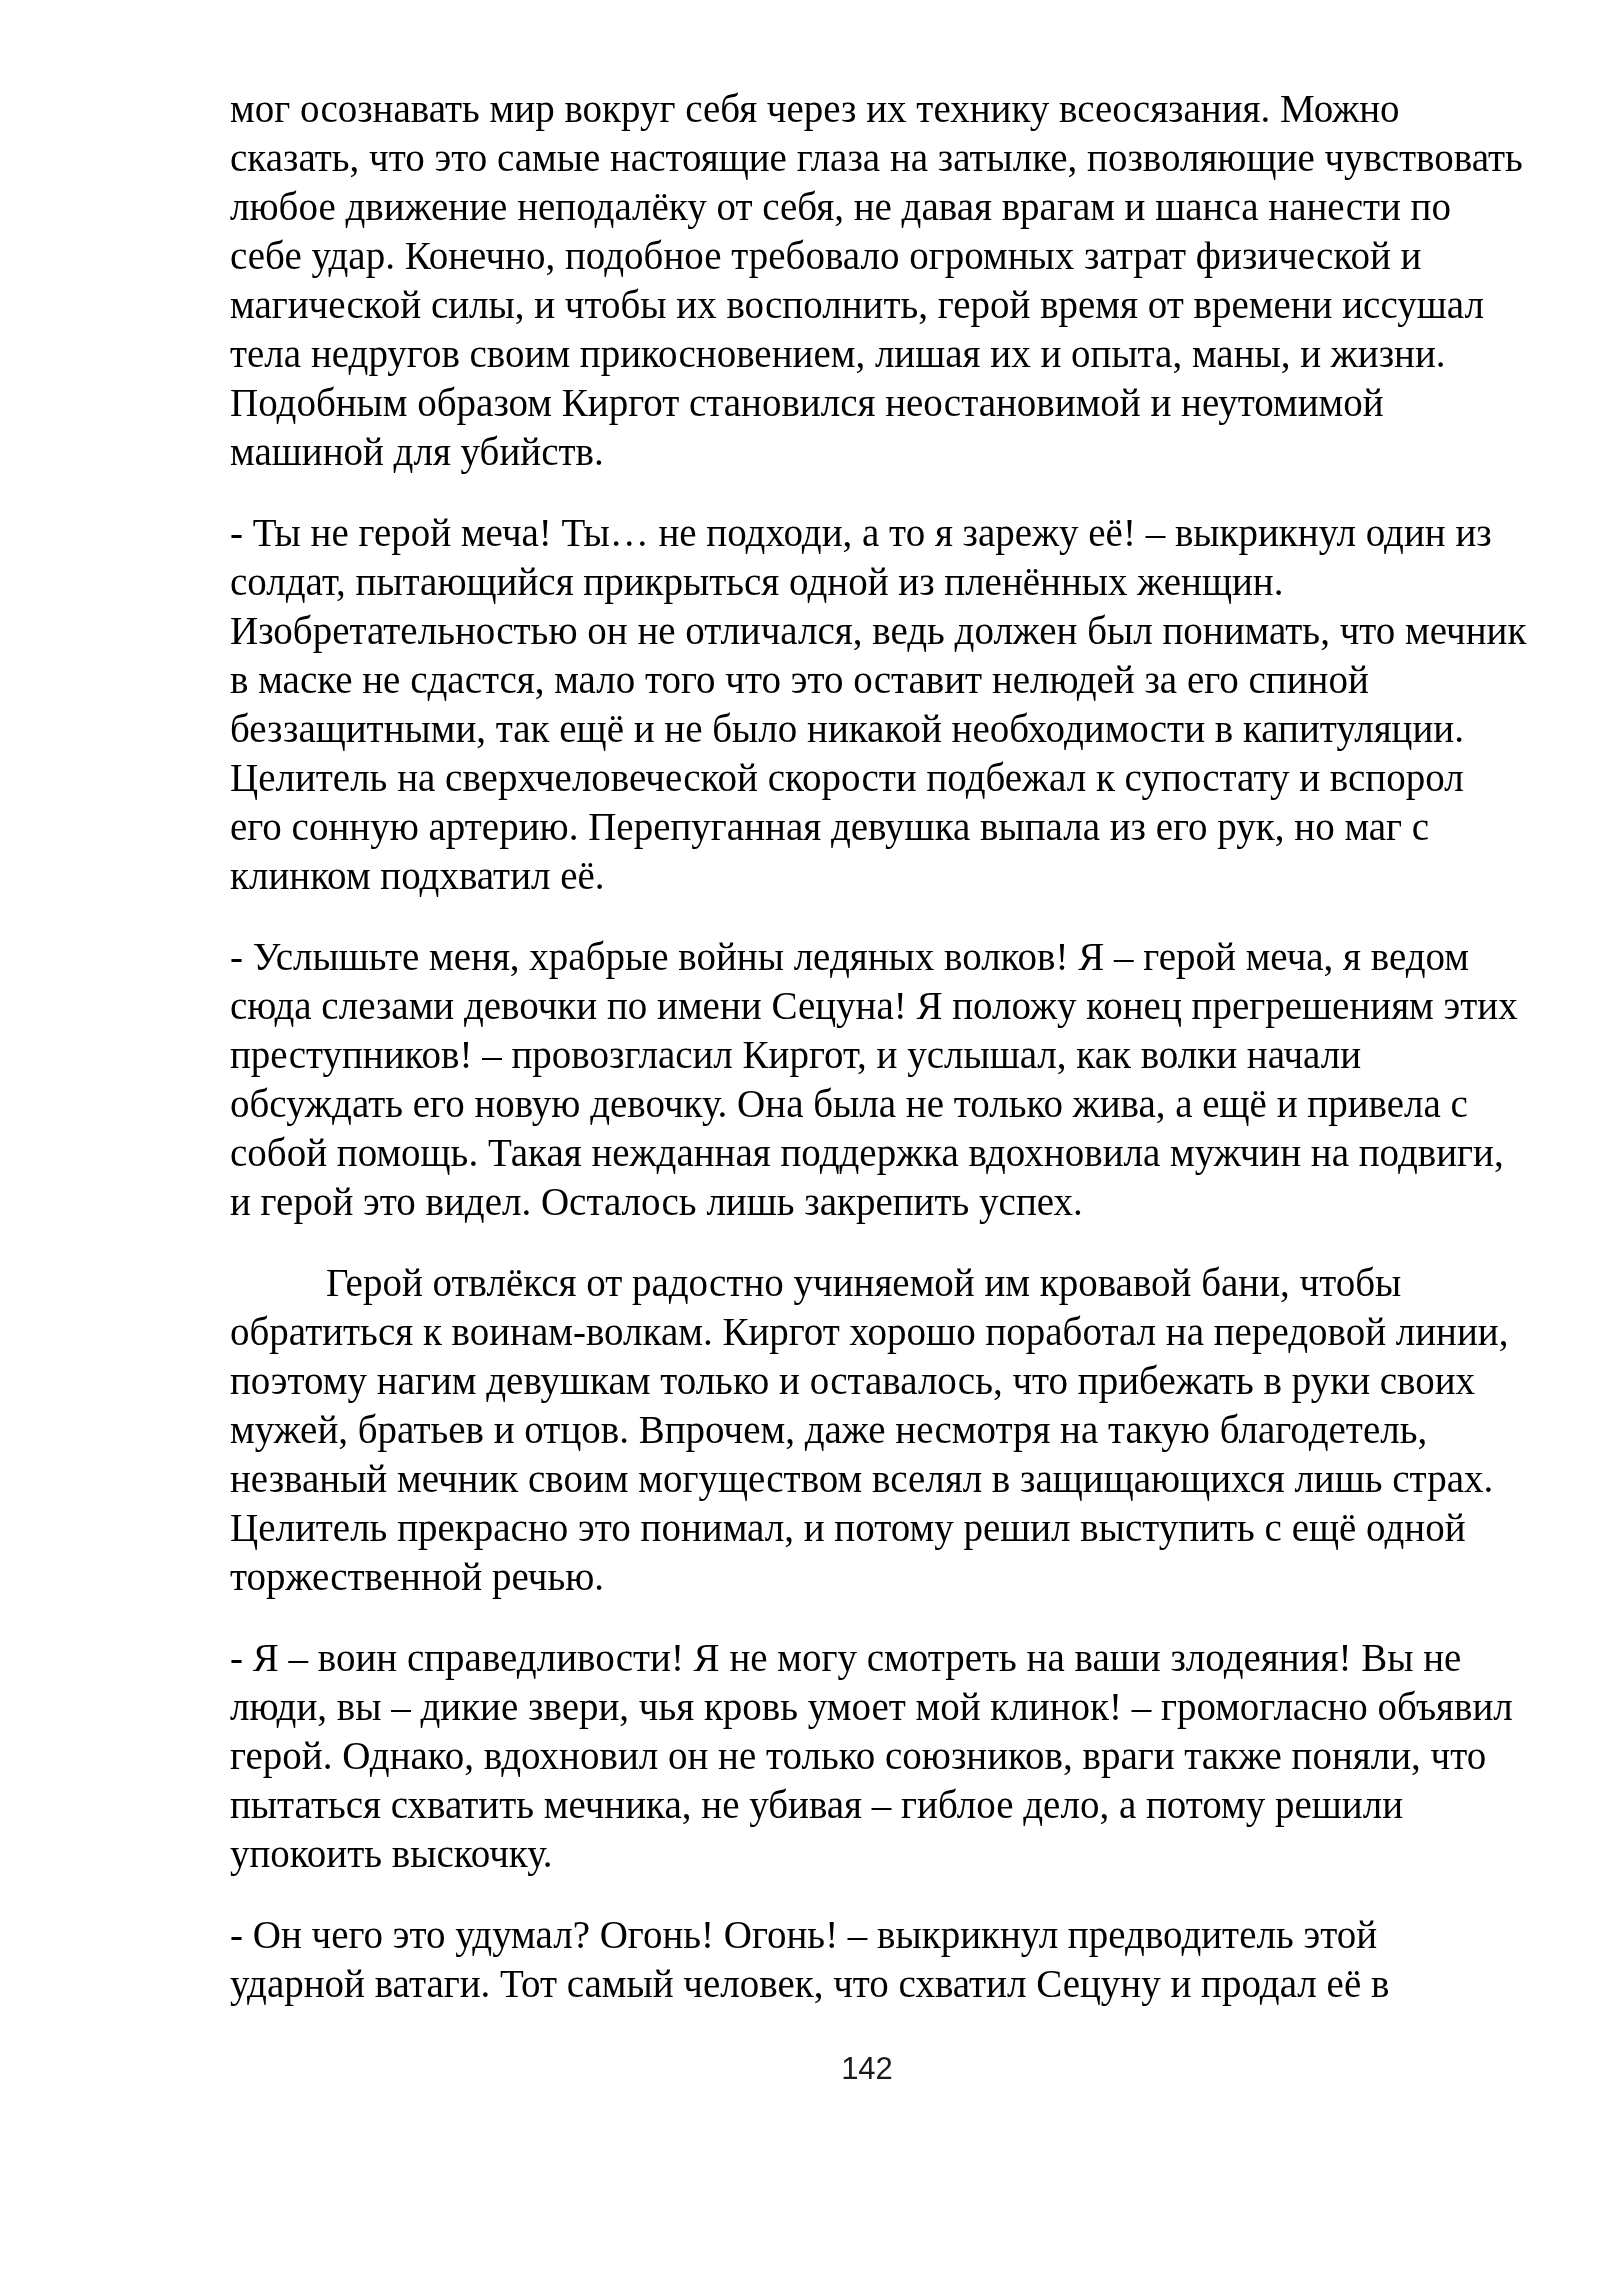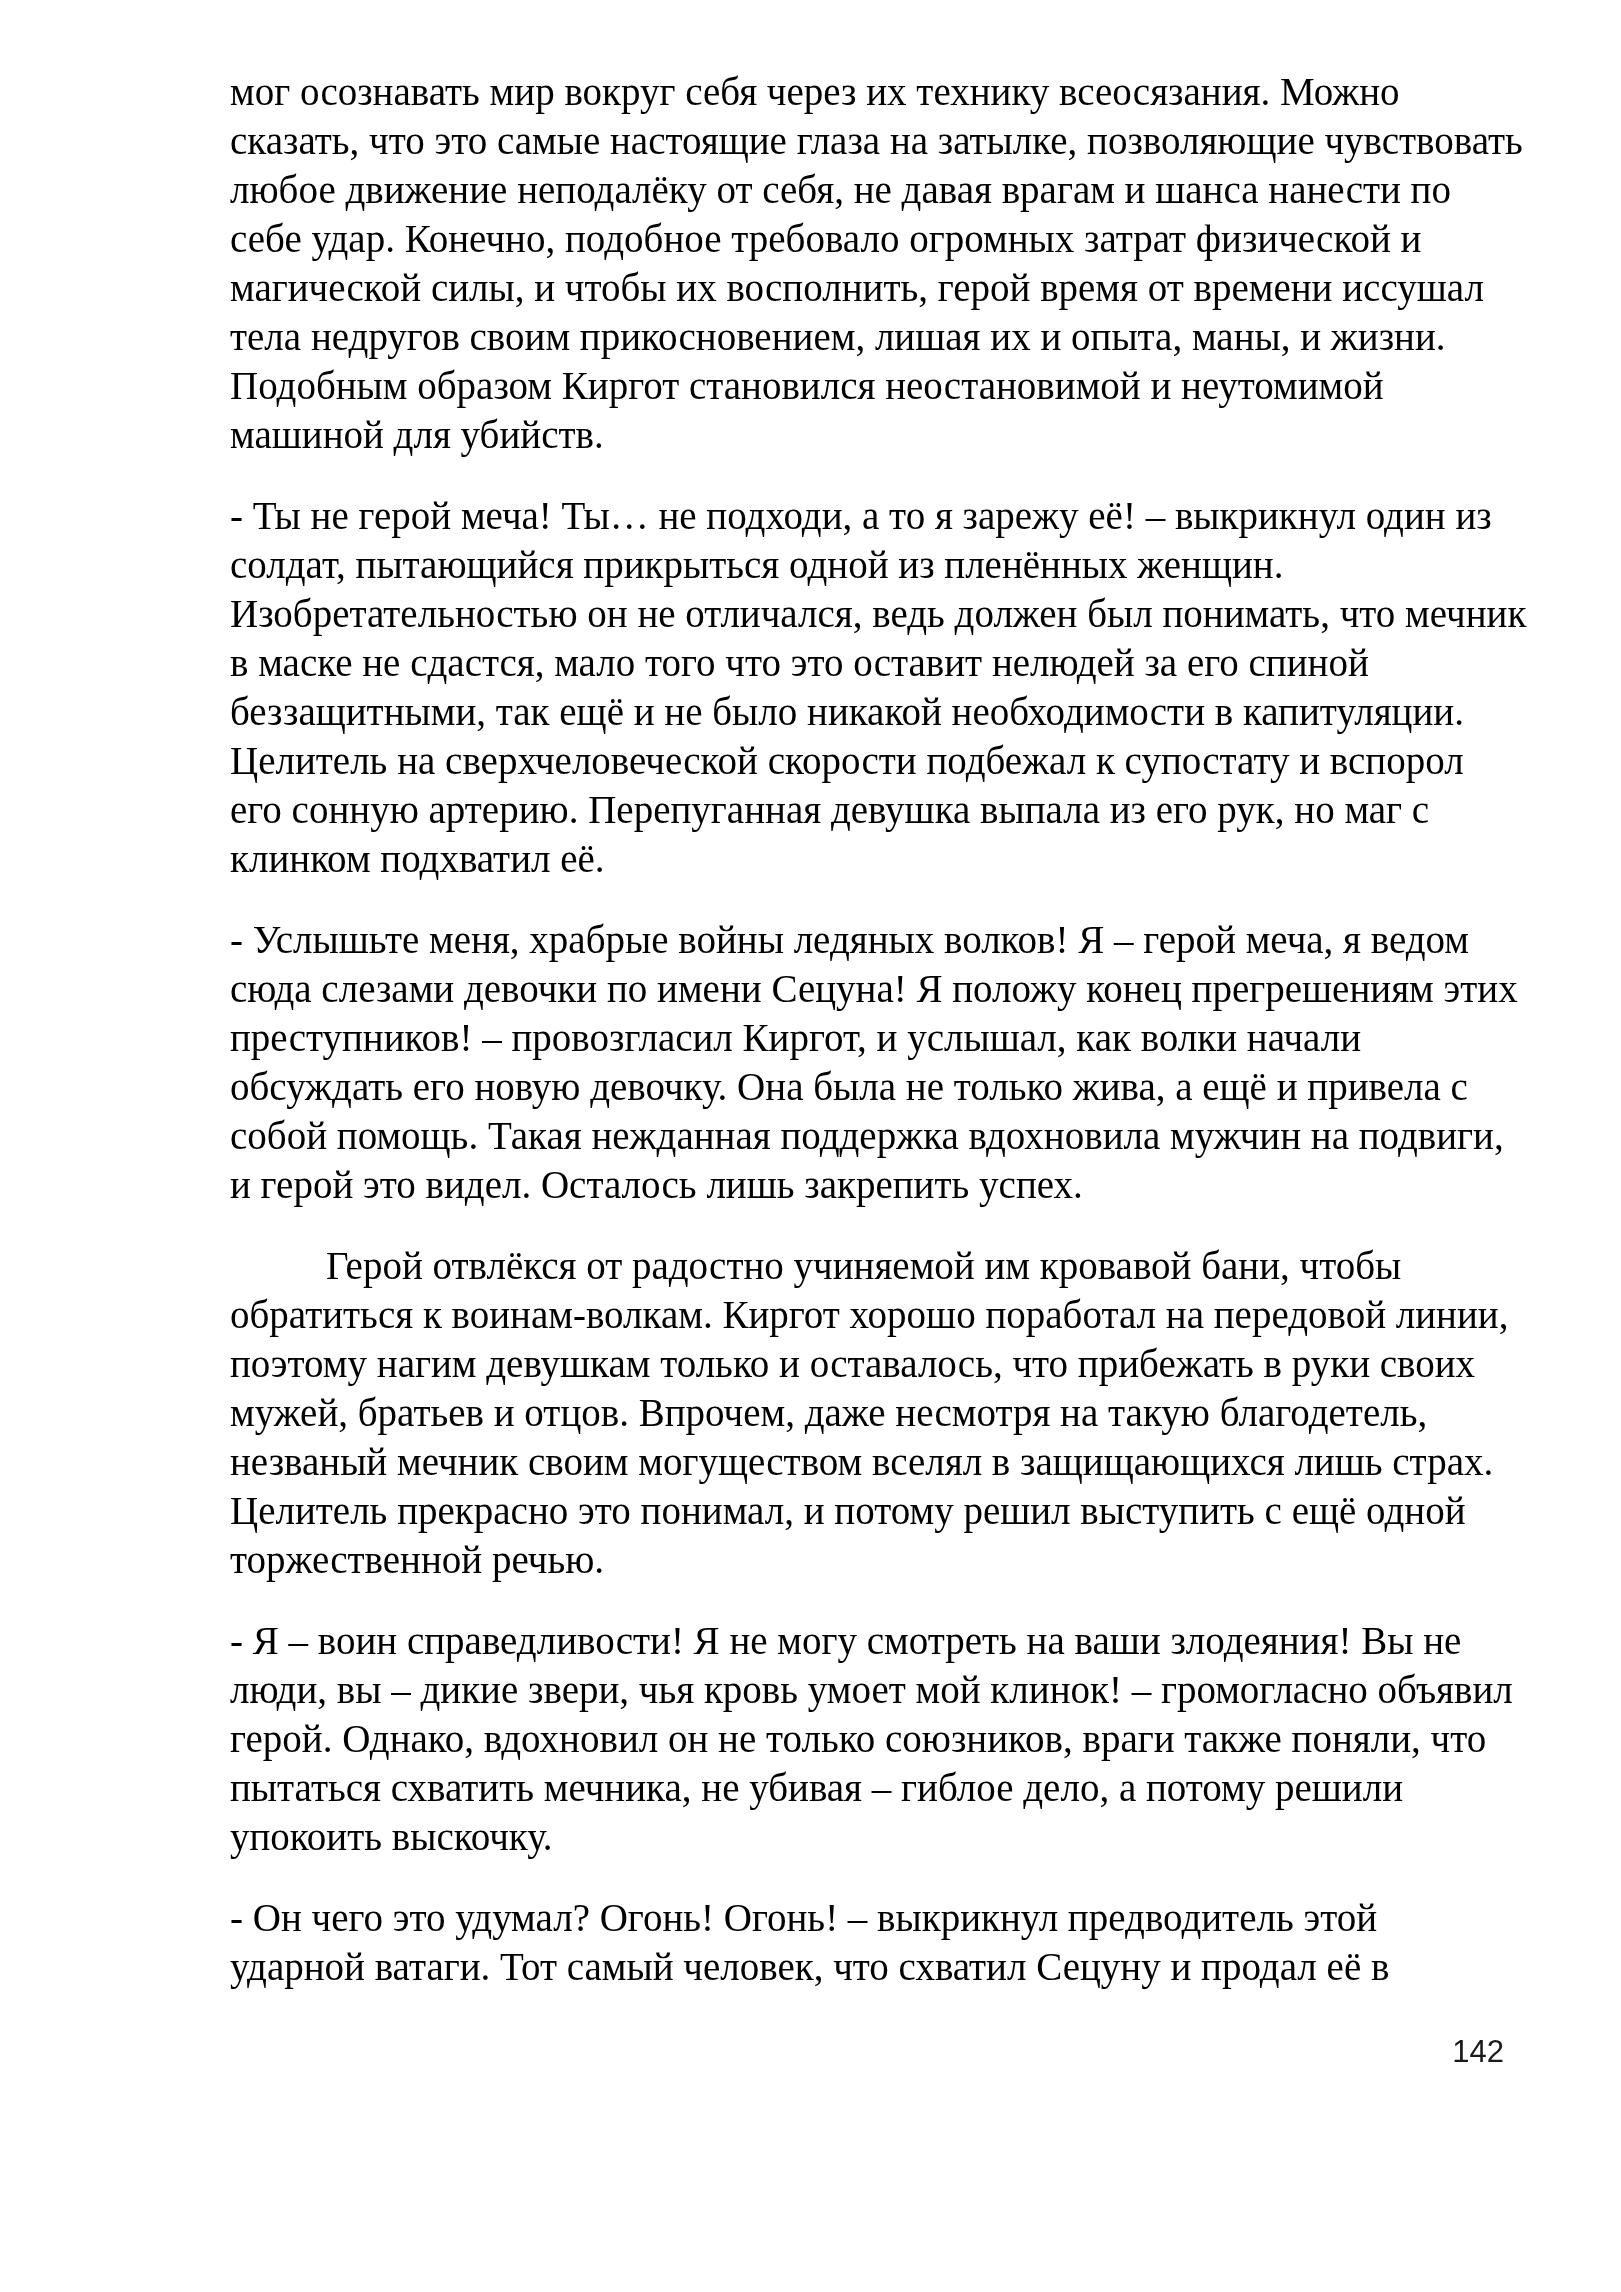--- a/index.html
+++ b/index.html
@@ -2,36 +2,36 @@
 <html><head>
 <meta charset="utf-8">
 <style>
   html, body { margin: 0; padding: 0; background: #ffffff; }
   .page {
     position: relative;
     width: 1503px;
     height: 2293px;
     background: #ffffff;
     box-sizing: border-box;
-    padding: 67px 117px 0 230px;
+    padding: 84px 117px 0 230px;
     font-family: "Liberation Serif", serif;
     font-size: 39px;
     line-height: 49px;
     color: #000000;
   }
   .para {
     margin: 0 0 32px 0;
     white-space: pre;      
     text-align: left;
   }
   .para.indent { text-indent: 96px; }
   .page-number {
     margin-top: 41px;
     width: 1274px;
-    text-align: right;
+    text-align: center;
     font-family: "Liberation Sans", sans-serif;
     font-size: 31px;
     line-height: 39px;
     color: #1a1a1a;
     white-space: normal;
   }
 </style>
 </head>
 <body>
 

